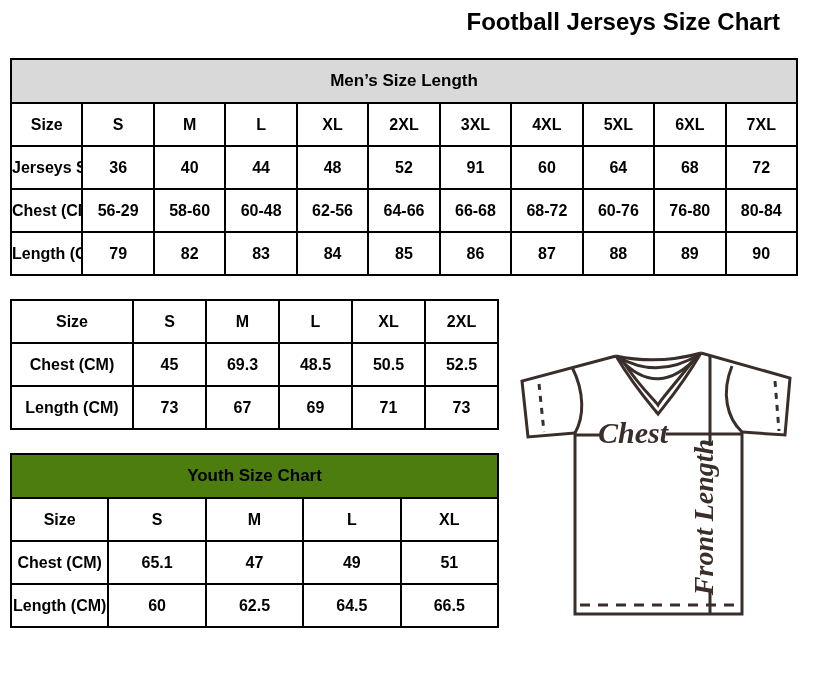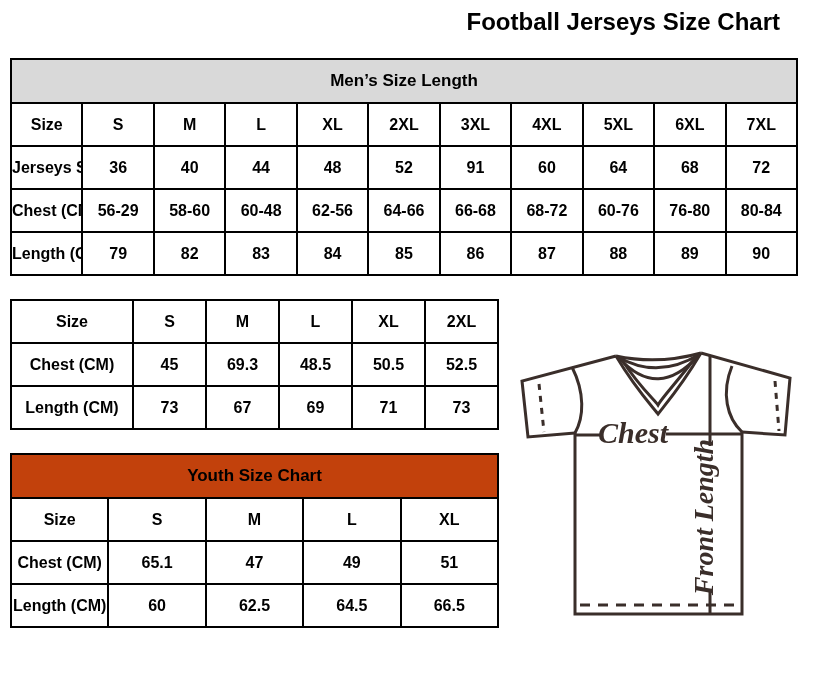--- a/index.html
+++ b/index.html
@@ -121,21 +121,21 @@
           <td>67</td>
           <td>69</td>
           <td>71</td>
           <td>73</td>
         </tr>
       </tbody>
     </table>
   <table id="youth">
       <tbody>
         <tr class="hdr-row">
-          <th colspan="5" style="background: #c2410c;">Youth Size Chart</th>
+          <th colspan="5" style="background: #4d7c0f;">Youth Size Chart</th>
         </tr>
         <tr class="data-row">
           <th>Size</th>
           <th>S</th>
           <th>M</th>
           <th>L</th>
           <th>XL</th>
         </tr>
         <tr class="data-row">
           <th>Chest (CM)</th>

